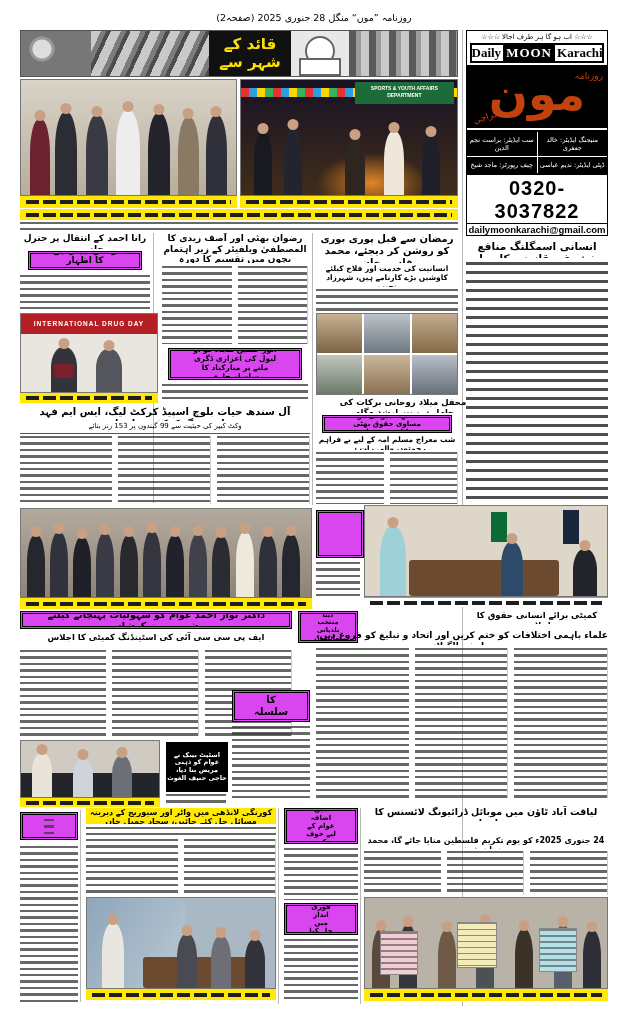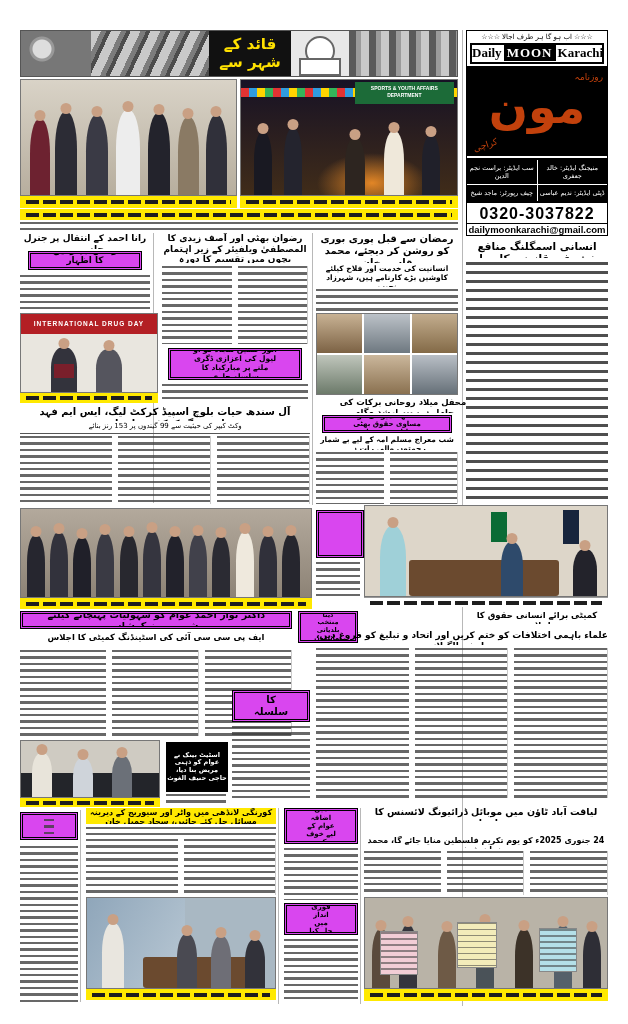--- a/index.html
+++ b/index.html
@@ -24,32 +24,32 @@
   .cap.white{background:#fff;border-top:1px solid #999;}
   .photo{overflow:hidden;border:1px solid #777;box-sizing:border-box;}
   .fig{position:absolute;bottom:0;border-radius:45% 45% 0 0;}
   .fig::before{content:"";position:absolute;top:-9px;left:50%;transform:translateX(-50%);
                width:11px;height:11px;border-radius:50%;background:#c9a084;}
   .vl{background:#b8b8b8;width:1px;}
   
   #masthead{border:1px solid #000;box-sizing:border-box;display:flex;flex-direction:column;}
   #mh-tagline{font-size:7px;text-align:center;padding:2px 0;direction:rtl;}
   #mh-brand{border:2px solid #000;margin:0 3px;height:17px;display:flex;align-items:center;
-            font-family:"Liberation Serif",serif;font-size:13px;font-weight:bold;}
+            justify-content:center;font-family:"Liberation Serif",serif;font-size:13px;font-weight:bold;}
   #mh-brand .moon{background:#000;color:#fff;padding:0 3px;margin:0 2px;letter-spacing:1px;}
   #mh-logo{background:#000;color:#c2410c;height:92px;margin-top:2px;position:relative;}
   #mh-logo .big{position:absolute;left:50%;top:46%;transform:translate(-50%,-50%);
                 font-size:46px;font-weight:bold;font-family:"DejaVu Sans",sans-serif;}
   #mh-logo .roz{position:absolute;right:4px;top:6px;font-size:9px;}
   #mh-logo .kar{position:absolute;left:6px;bottom:6px;font-size:9px;transform:rotate(-18deg);}
   #mh-staff{display:grid;grid-template-columns:1fr 1fr;gap:1px;background:#fff;direction:rtl;
             border-top:2px solid #000;border-bottom:2px solid #000;margin-top:2px;}
   #mh-staff div{background:#000;color:#fff;font-size:6.5px;text-align:center;padding:4px 1px;
                 font-family:"DejaVu Sans",sans-serif;}
-  #mh-phone{font-size:16px;font-weight:bold;text-align:center;letter-spacing:1px;padding-top:2px;}
+  #mh-phone{font-size:20px;font-weight:bold;text-align:center;letter-spacing:1px;padding-top:2px;}
   #mh-email{font-size:9.5px;font-weight:bold;text-align:center;border-top:1px solid #000;}
   
   .scene-award{background:linear-gradient(#d9d3c7,#b7ae9e);}
   .scene-festival{background:linear-gradient(#171225,#402c19);}
   .scene-festival .bunting{position:absolute;top:8px;left:0;right:0;height:9px;
      background:repeating-linear-gradient(90deg,#e23333 0 8px,#2f9be0 8px 16px,#ffd400 16px 24px,#35b55a 24px 32px);}
   .scene-festival .glow{position:absolute;bottom:-18px;left:35%;width:110px;height:60px;border-radius:50%;
      background:radial-gradient(closest-side,rgba(255,150,40,.85),rgba(255,150,40,0));}
   .greenbanner{position:absolute;top:2px;right:3px;width:46%;height:22px;background:#1c6b38;
      color:#fff;font-size:5px;font-weight:bold;text-align:center;line-height:1.3;padding-top:3px;box-sizing:border-box;}
@@ -81,20 +81,21 @@
   #banner .dome::after{content:"";position:absolute;top:27px;left:50%;transform:translateX(-50%);
      width:38px;height:14px;background:#fff;border:2px solid #666;}
   #banner .city{flex:1;background:repeating-linear-gradient(90deg,#5a5a5a 0 7px,#9b9b9b 7px 12px,#c9c9c9 12px 20px);}
   #dateline{font-size:9.5px;text-align:center;direction:rtl;font-family:"DejaVu Sans",sans-serif;}
 </style>
 </head>
 <body>
 
 <div id="page">
 
+  <div id="dateline" class="abs" style="left:0;top:12px;width:628px;height:14px;">روزنامہ ”مون“ منگل 28 جنوری 2025 (صفحہ2)</div>
 
   <div id="banner" class="abs" style="left:20px;top:30px;width:438px;height:47px;">
     <div class="coins"></div>
     <div class="roads"></div>
     <div class="qtext urdu">قائد کے شہر سے</div>
     <div class="dome"></div>
     <div class="city"></div>
   </div>
 
   <div id="masthead" class="abs" style="left:466px;top:30px;width:142px;height:206px;">
@@ -202,21 +203,21 @@
   <div class="abs collage" style="left:316px;top:313px;width:142px;height:82px;">
     <div style="background:linear-gradient(#c8b294,#7c6244);"></div>
     <div style="background:linear-gradient(#bcc2c8,#6e7880);"></div>
     <div style="background:linear-gradient(#c3ad8e,#836a47);"></div>
     <div style="background:linear-gradient(#c0c6bc,#6c7a6a);"></div>
     <div style="background:linear-gradient(#cbb79c,#8a7150);"></div>
     <div style="background:linear-gradient(#b9bfc6,#667078);"></div>
   </div>
   <div class="abs headline" style="left:332px;top:397px;width:142px;height:16px;font-size:8.5px;">محفل میلاد روحانی برکات کی حامل ہے، پیر ارشد وگلی</div>
   <div class="abs box-head headline" style="left:322px;top:415px;width:130px;height:18px;font-size:7px;">سکھ کمیونٹی کو مساوی حقوق بھٹی ہیں، ایاز تیمور ہاشمی</div>
-  <div class="abs headline" style="left:316px;top:436px;width:142px;height:14px;font-size:7.5px;">شب معراج مسلم امہ کے لیے بے شمار رحمتوں والی رات ہے</div>
+  <div class="abs headline" style="left:316px;top:436px;width:142px;height:14px;font-size:7.5px;">شب معراج مسلم امہ کے لیے بے فراہم رحمتوں والی رات ہے</div>
   <div class="abs cols" style="left:316px;top:452px;width:142px;height:52px;">
       <i class="sim"></i>
       <i class="sim"></i>
     </div>
 
   <div class="abs headline" style="left:466px;top:240px;width:142px;height:18px;font-size:10.5px;">انسانی اسمگلنگ منافع بخش غیر قانونی کاروبار</div>
   <div class="abs sim-lg" style="left:466px;top:262px;width:142px;height:241px;"></div>
 
   <div class="abs photo scene-group" style="left:20px;top:508px;width:292px;height:90px;">
     <i class="fig" style="left:2%;width:18px;height:70%;background:#26262f;"></i>

